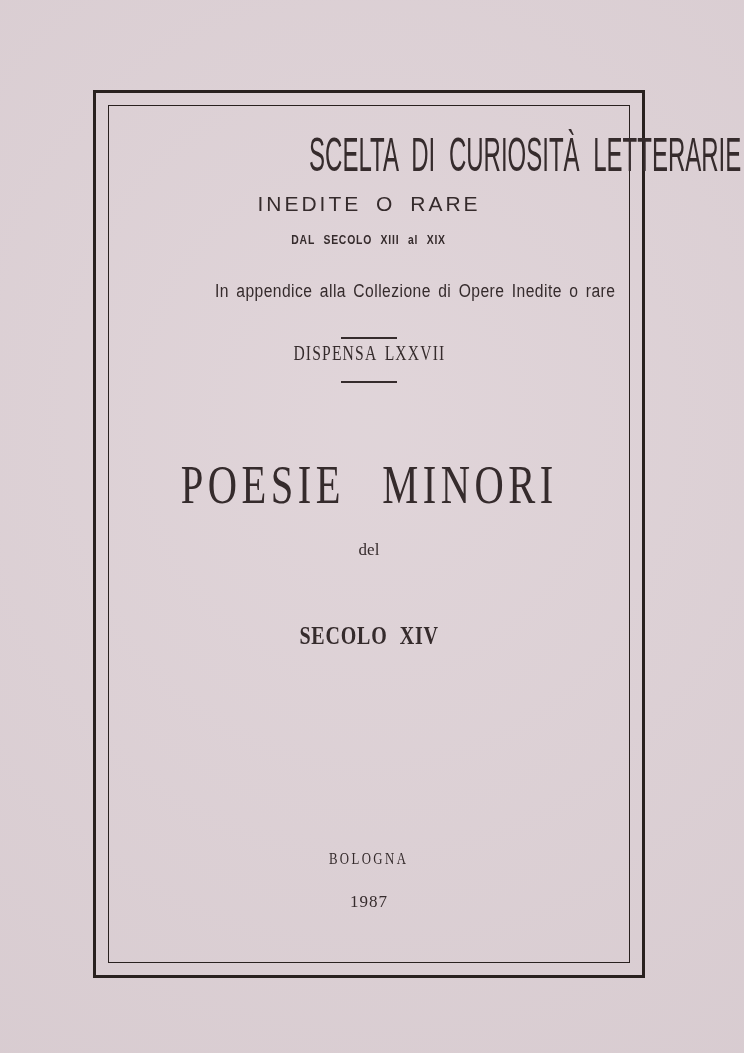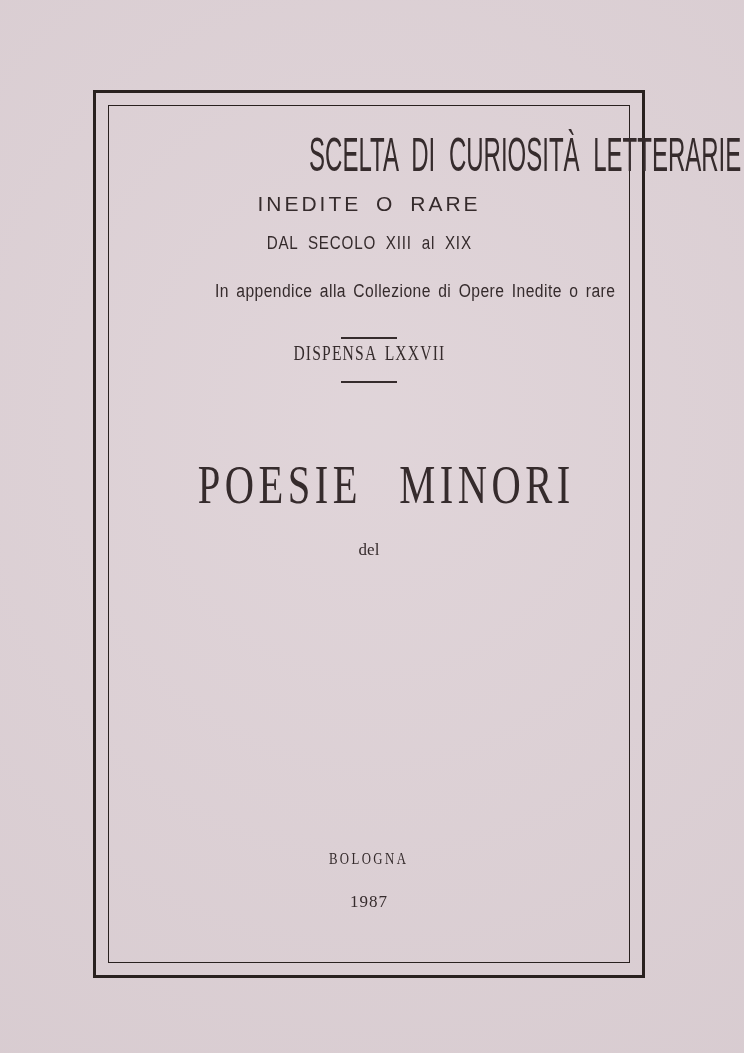--- a/index.html
+++ b/index.html
@@ -62,22 +62,22 @@
     top: 193px;
     font-family: "Liberation Sans", sans-serif;
     font-weight: normal;
     font-size: 21px;
     letter-spacing: 3px;
     word-spacing: 6px;
   }
   .series-range {
     top: 233px;
     font-family: "Liberation Sans", sans-serif;
-    font-weight: normal;
-    font-size: 19px;
+    font-weight: bold;
+    font-size: 13px;
     letter-spacing: 1px;
     word-spacing: 6px;
   }
   .series-range > span { transform: scaleX(0.8); }
   .appendix-note {
     top: 282px;
     font-family: "Liberation Sans", sans-serif;
     font-weight: normal;
     font-size: 18px;
     letter-spacing: 0.5px;
@@ -99,21 +99,20 @@
     font-size: 20px;
     letter-spacing: 1.5px;
     word-spacing: 4px;
   }
   .issue-line > span { transform: scaleX(0.78); }
   .main-title {
     top: 458px;
     font-size: 54px;
     letter-spacing: 6px;
     word-spacing: 30px;
-    padding-left: 17px;
   }
   .main-title > span { transform: scaleX(0.75); }
   .title-connector {
     top: 541px;
     font-size: 17px;
   }
   .subtitle {
     top: 623px;
     font-weight: bold;
     font-size: 25px;
@@ -174,20 +173,23 @@
   <div class="rule rule-below"></div>
 
   <div class="line main-title">
     <span>POESIE MINORI</span>
   </div>
 
   <div class="line title-connector">
     <span>del</span>
   </div>
 
+  <div class="line subtitle">
+    <span>SECOLO XIV</span>
+  </div>
 
   <div class="line imprint-city">
     <span>BOLOGNA</span>
   </div>
 
 
   <div class="line imprint-year">
     <span>1987</span>
   </div>
 

